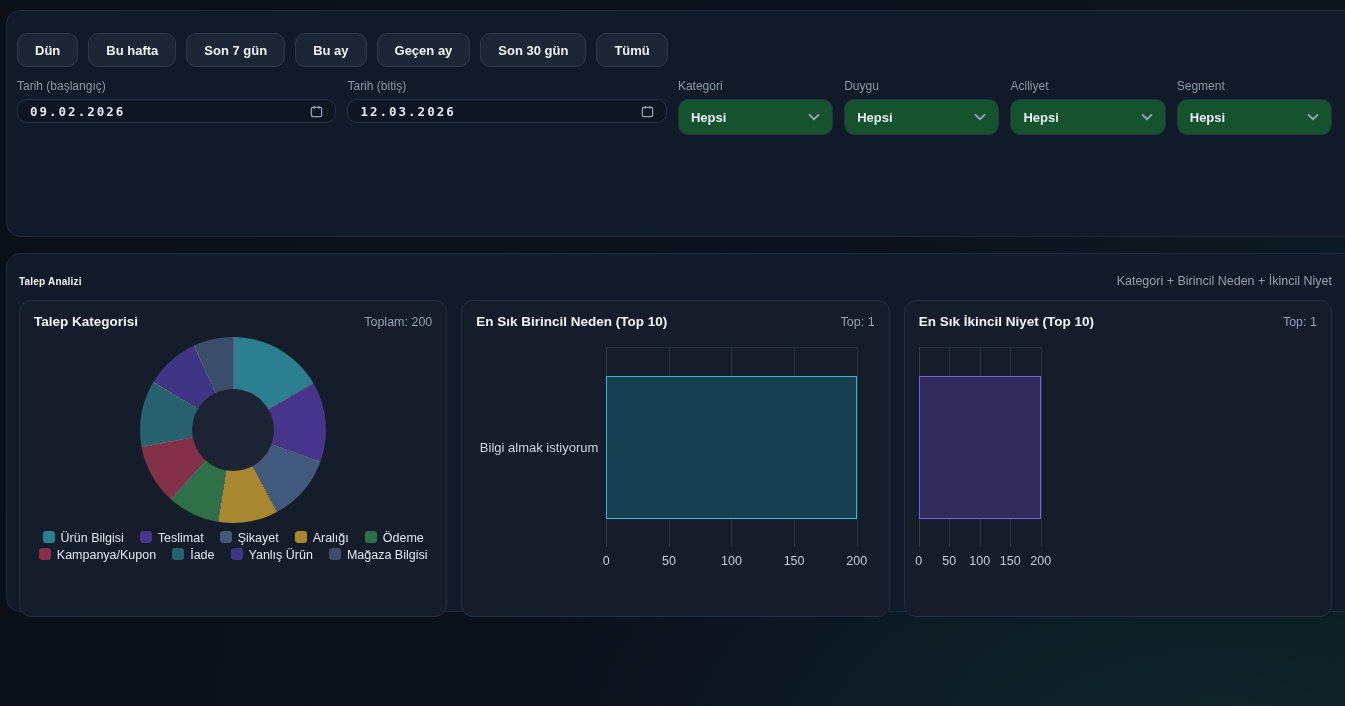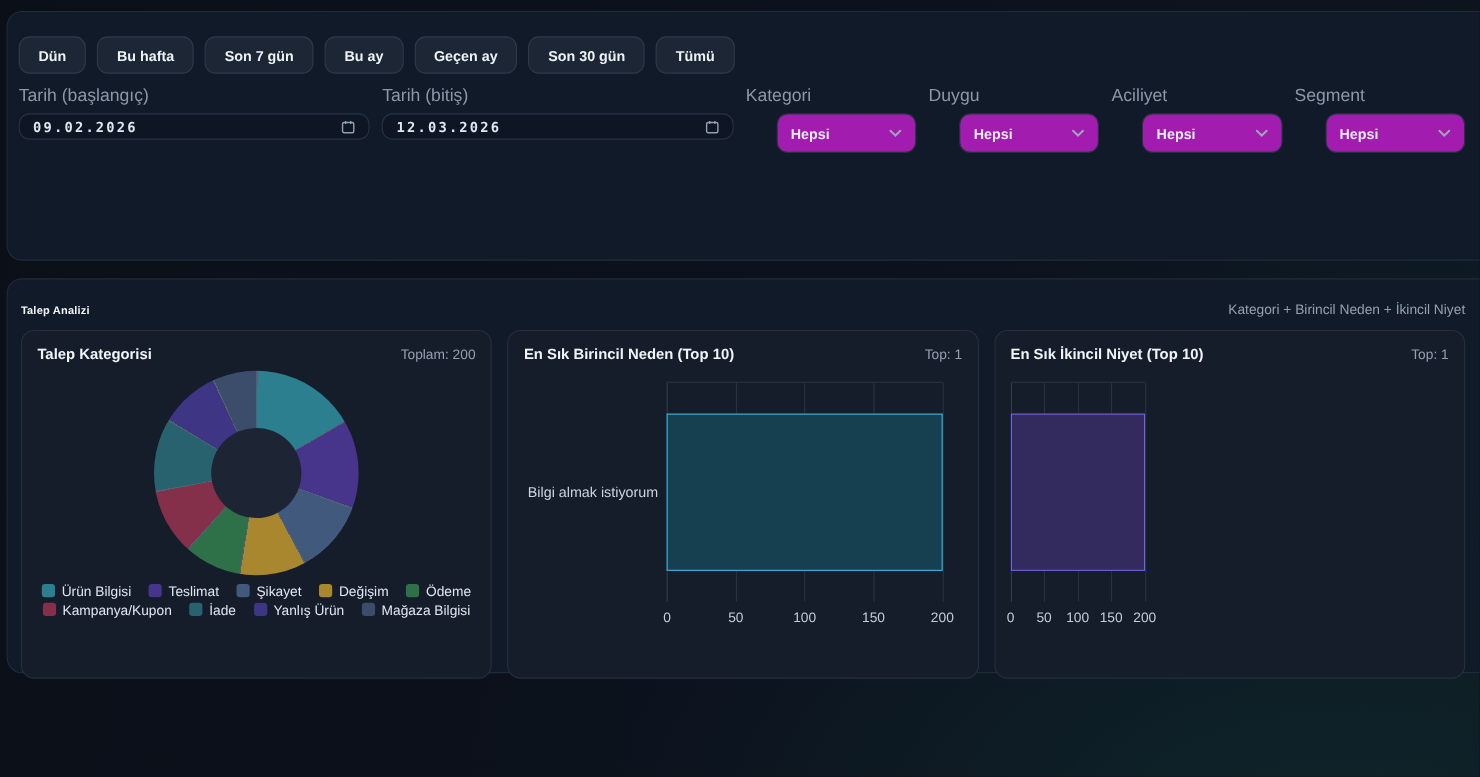--- a/index.html
+++ b/index.html
@@ -32,34 +32,34 @@
   .quick-row { display:flex; gap:10px; margin-top:10px; }
   .qbtn {
     height:34px; padding:0 17px; display:flex; align-items:center;
     background:#1c2634; border:1px solid #2d3a4d; border-radius:10px;
     font-size:13px; font-weight:bold; color:#eef2f7; cursor:pointer; white-space:nowrap;
   }
 
   
   .fields-row { display:flex; gap:11px; margin-top:12px; }
   .fcol { display:flex; flex-direction:column; }
-  .flabel { font-size:16px; color:#8b98a8; margin-bottom:6px; }
+  .flabel { font-size:12px; color:#8b98a8; margin-bottom:6px; }
   .date-col { width:323px; }
   .sel-col { width:157px; }
   .date-input {
     height:24px; background:#0e1623; border:1px solid #263244; border-radius:10px;
     display:flex; align-items:center; justify-content:space-between; padding:0 12px; cursor:pointer;
   }
   .date-value {
     font-family:"DejaVu Sans Mono", monospace; font-size:12.5px; font-weight:bold;
     color:#dfe7ef; letter-spacing:2px;
   }
   .select-box {
-    height:36px; background:#a21caf; border:1px solid #263244; border-radius:10px;
-    display:flex; align-items:center; justify-content:space-between; padding:2px 12px; cursor:pointer;margin-left:28px;
+    height:36px; background:#14532d; border:1px solid #263244; border-radius:10px;
+    display:flex; align-items:center; justify-content:space-between; padding:2px 12px; cursor:pointer;
   }
   .select-value { font-size:13px; font-weight:bold; color:#e8edf3; }
 
   .search-col { margin-top:12px; display:flex; flex-direction:column; width:490px; }
   .search-input {
     height:36px; background:#121c2c; border:1px solid #2a3750; border-radius:12px;
     padding:0 14px; font-size:13px; color:#dfe7ef; outline:none;
     font-family:"Liberation Sans", sans-serif;
   }
   .search-input::placeholder { color:#596879; }
@@ -205,21 +205,21 @@
               <span class="legend-item">
                 <span class="swatch" style="background: rgb(70, 53, 139);"></span>
                 <span>Teslimat</span>
               </span>
               <span class="legend-item">
                 <span class="swatch" style="background: rgb(65, 89, 125);"></span>
                 <span>Şikayet</span>
               </span>
               <span class="legend-item">
                 <span class="swatch" style="background: rgb(168, 135, 46);"></span>
-                <span>Değişim</span>
+                <span>Aralığı</span>
               </span>
               <span class="legend-item">
                 <span class="swatch" style="background: rgb(46, 112, 72);"></span>
                 <span>Ödeme</span>
               </span>
             </div>
             <div class="legend-row">
               <span class="legend-item">
                 <span class="swatch" style="background: rgb(133, 48, 74);"></span>
                 <span>Kampanya/Kupon</span>

